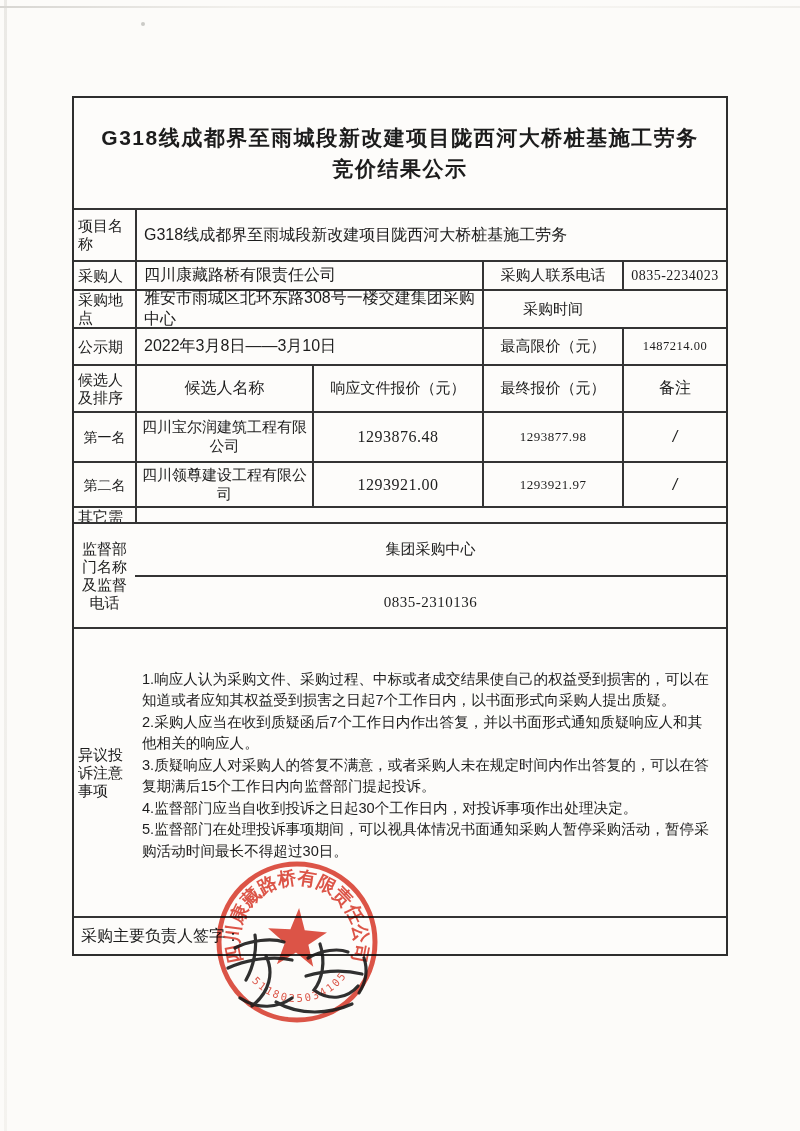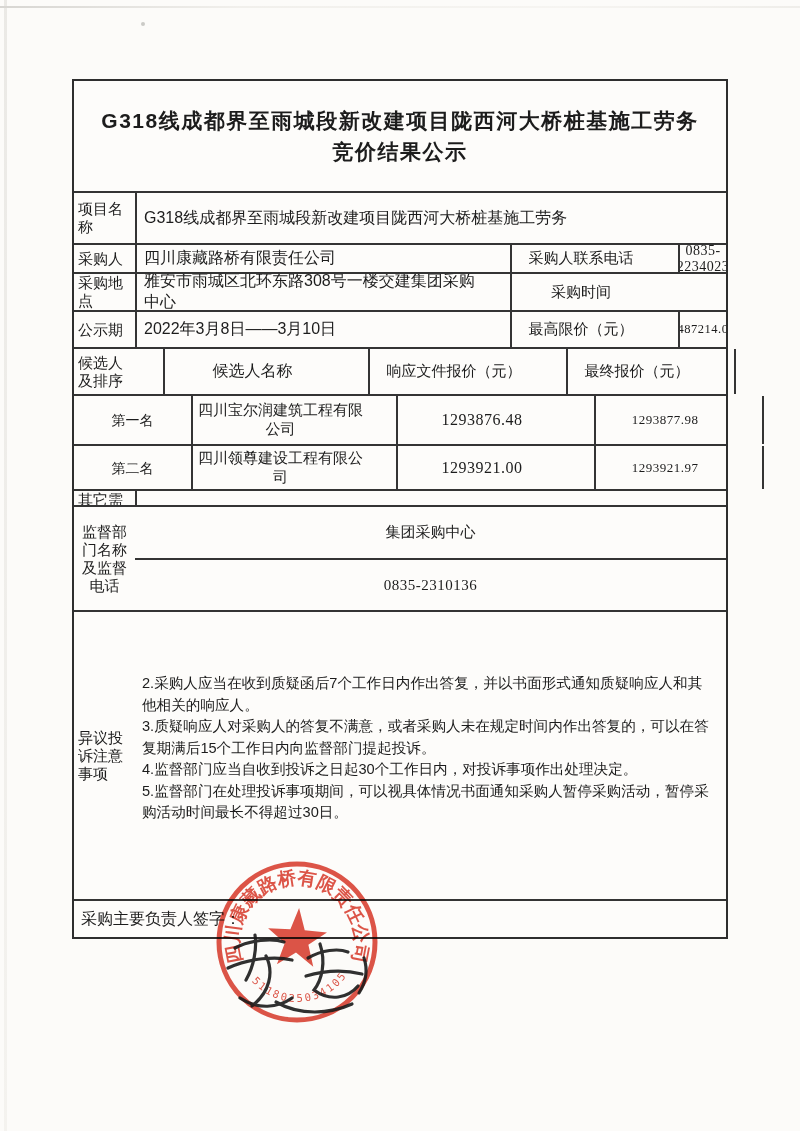--- a/index.html
+++ b/index.html
@@ -8,31 +8,31 @@
     background:#fcfbf9;
     font-family:"Liberation Sans","DejaVu Sans",sans-serif;
     color:#1c1c1c;
   }
   
   .edge-top{position:absolute;left:0;top:6px;width:100%;height:2px;background:linear-gradient(90deg,#b9b7b2,#e8e6e1 30%,#f1efeb 70%,#e4e2dd);opacity:.55;}
   .edge-left{position:absolute;left:4px;top:0;width:3px;height:100%;background:linear-gradient(180deg,#d9d7d2,#eceae5);opacity:.5;}
   .speck{position:absolute;left:141px;top:22px;width:4px;height:4px;border-radius:50%;background:#9a9a96;opacity:.5;}
 
   .tbl{
-    position:absolute;left:72px;top:79px;width:656px;
+    position:absolute;left:72px;top:96px;width:656px;
     border:2.5px solid #2e2e2e;background:#fdfcfa;
     box-sizing:border-box;
   }
   .row{display:flex;box-sizing:border-box;}
   .row + .row{border-top:2px solid #343434;}
   .cell{box-sizing:border-box;display:flex;align-items:center;overflow:hidden;}
   .cell + .cell{border-left:2px solid #343434;}
 
   .c-label{width:61px;flex:0 0 61px;padding:0 4px;line-height:18px;font-size:15px;justify-content:flex-start;}
-  .center{justify-content:center;text-align:center;margin-left:28px;}
+  .center{justify-content:center;text-align:center;}
   .left{justify-content:flex-start;padding-left:7px;padding-right:6px;}
   .num{font-family:"Liberation Serif","DejaVu Serif",serif;letter-spacing:.5px;}
 
   .r-title{height:110px;flex-direction:column;align-items:center;justify-content:center;}
   .title-line{font-size:21px;font-weight:700;letter-spacing:1.5px;line-height:31px;text-align:center;}
 
   .r-project{height:52px;}
   .r-buyer{height:29px;}
   .r-location{height:38px;}
   .r-publicity{height:37px;}
@@ -138,20 +138,21 @@
     <div class="cell c-label" style="text-align:center;justify-content:center;">监督部门名称及监督电话</div>
     <div class="sup-right">
       <div class="sup-sub">集团采购中心</div>
       <div class="sup-sub num">0835-2310136</div>
     </div>
   </div>
 
   <div class="row r-objection">
     <div class="cell c-label">异议投诉注意事项</div>
     <div class="obj-text">
+      <div class="obj-item">1.响应人认为采购文件、采购过程、中标或者成交结果使自己的权益受到损害的，可以在知道或者应知其权益受到损害之日起7个工作日内，以书面形式向采购人提出质疑。</div>
       <div class="obj-item">2.采购人应当在收到质疑函后7个工作日内作出答复，并以书面形式通知质疑响应人和其他相关的响应人。</div>
       <div class="obj-item">3.质疑响应人对采购人的答复不满意，或者采购人未在规定时间内作出答复的，可以在答复期满后15个工作日内向监督部门提起投诉。</div>
       <div class="obj-item">4.监督部门应当自收到投诉之日起30个工作日内，对投诉事项作出处理决定。</div>
       <div class="obj-item">5.监督部门在处理投诉事项期间，可以视具体情况书面通知采购人暂停采购活动，暂停采购活动时间最长不得超过30日。</div>
     </div>
   </div>
 
   <div class="row r-signature">
     <div class="sig-cell">采购主要负责人签字：</div>
   </div>

